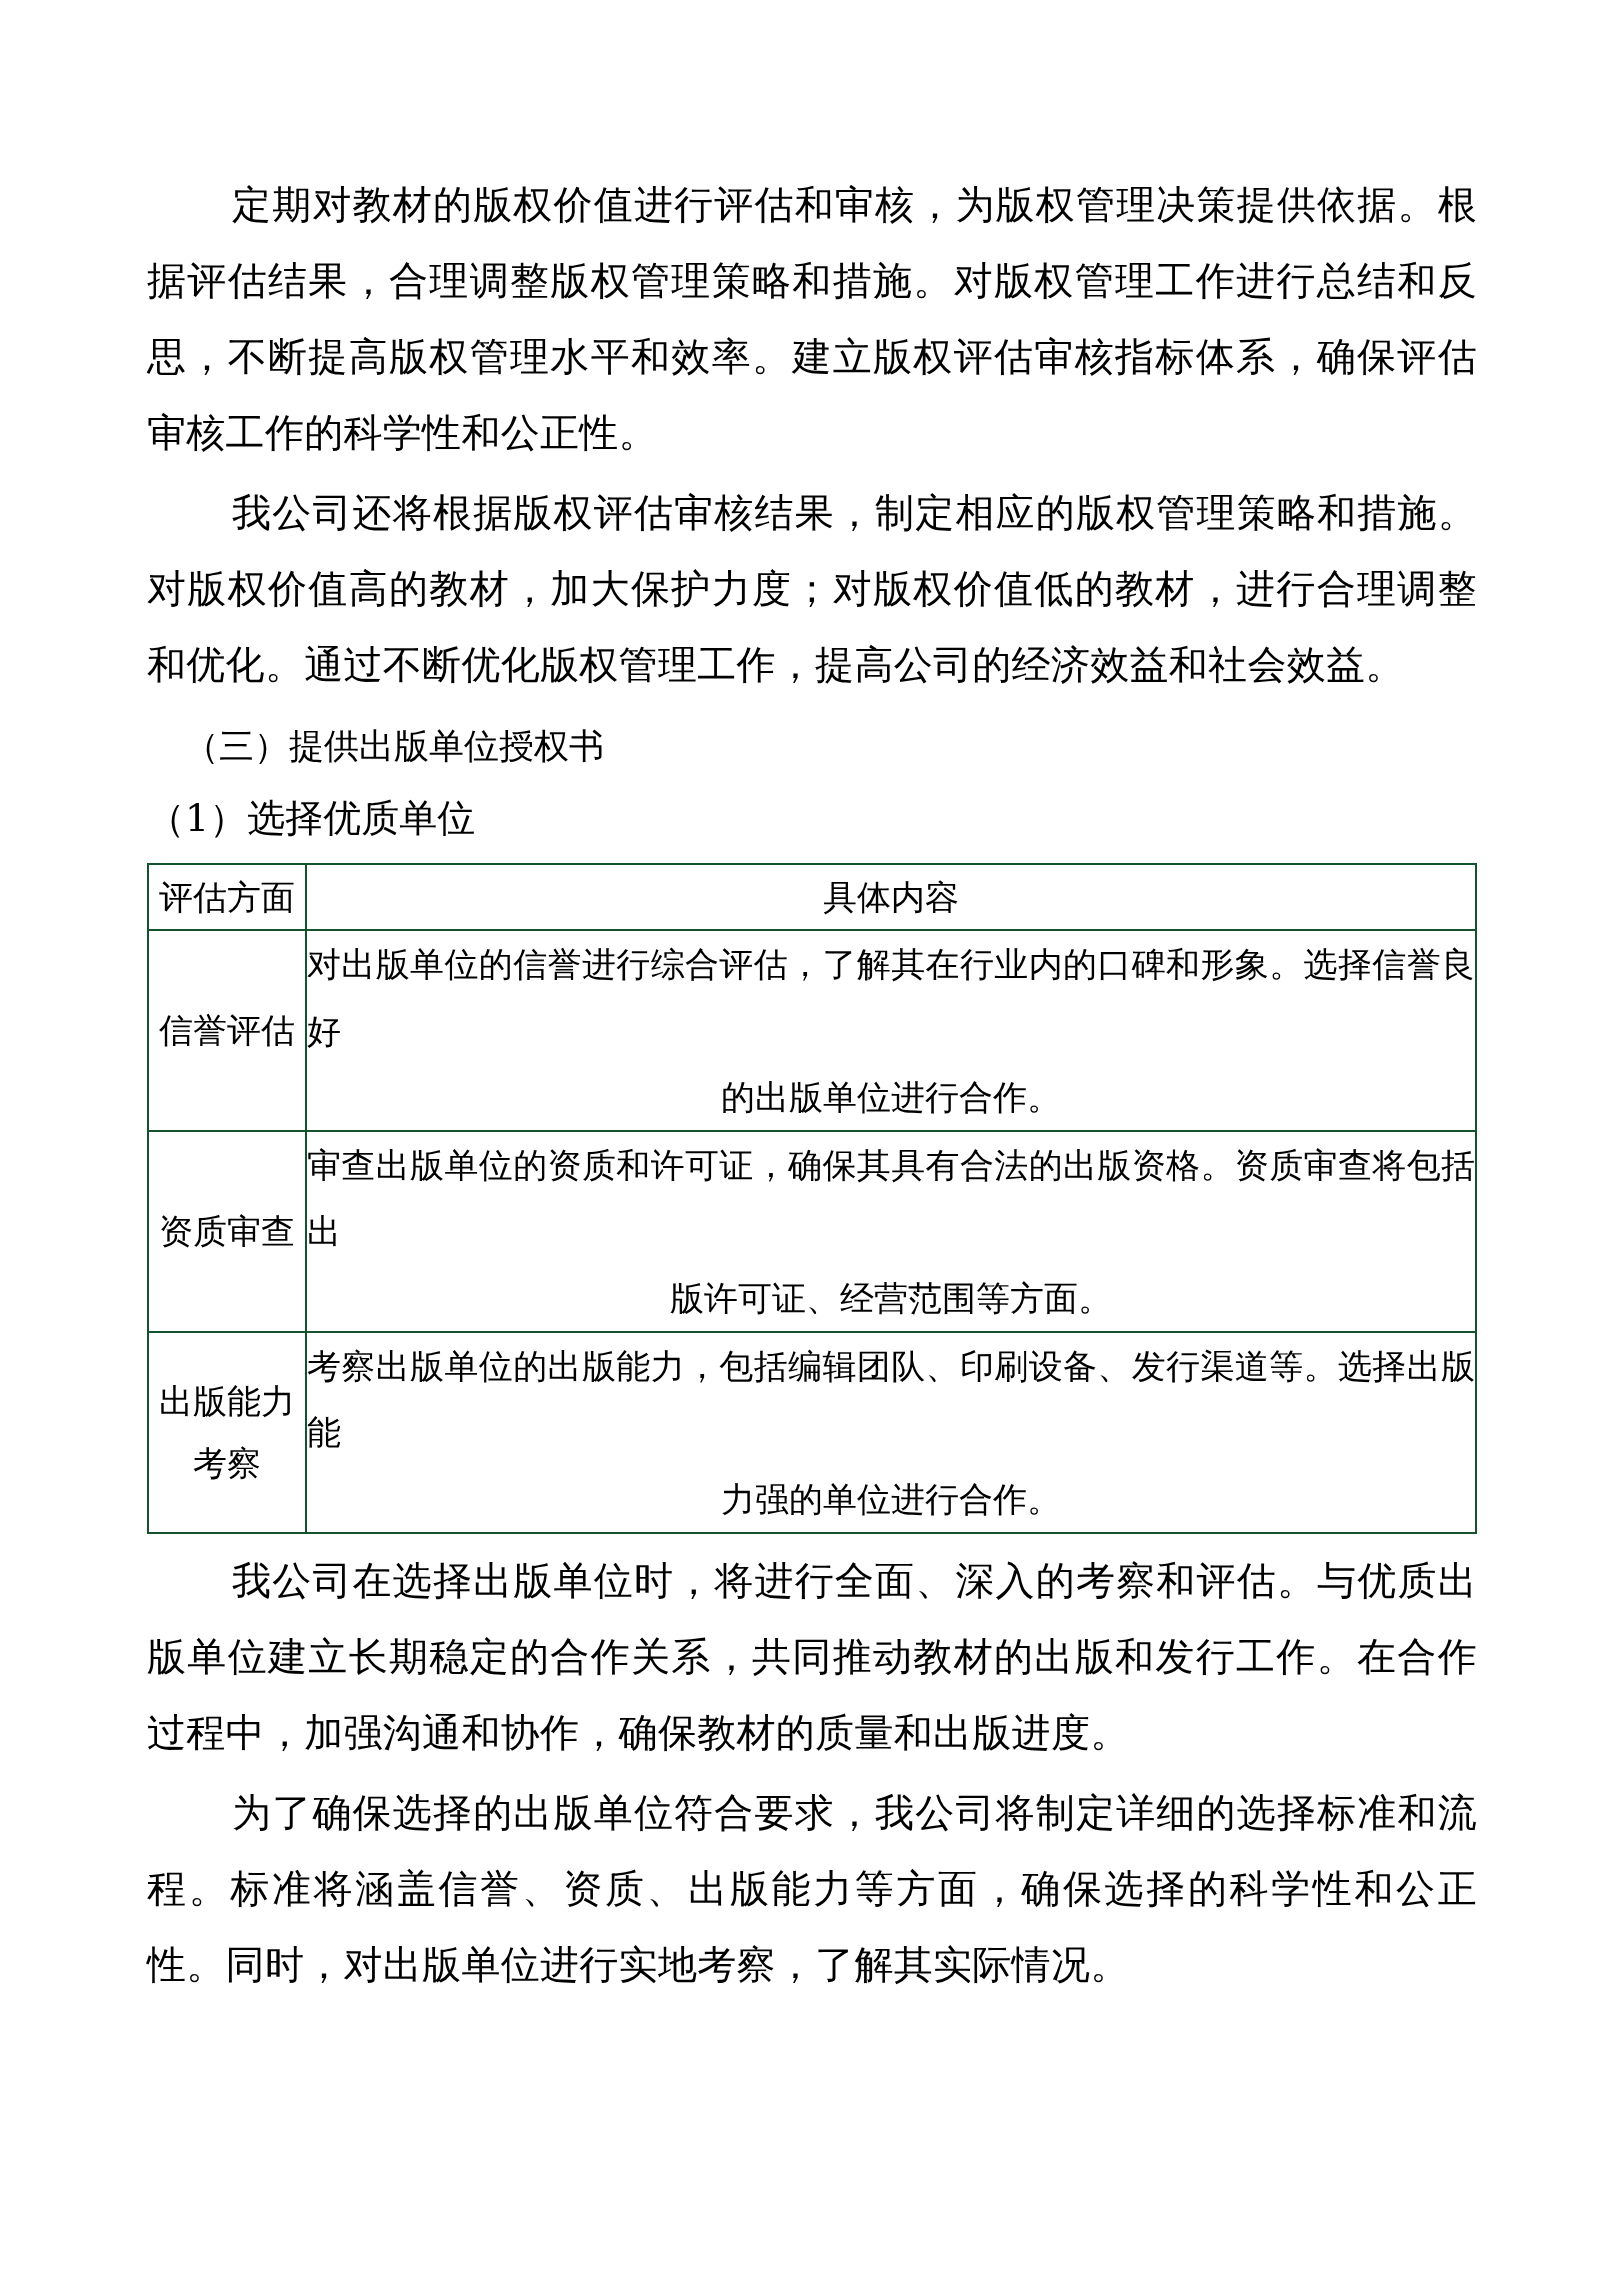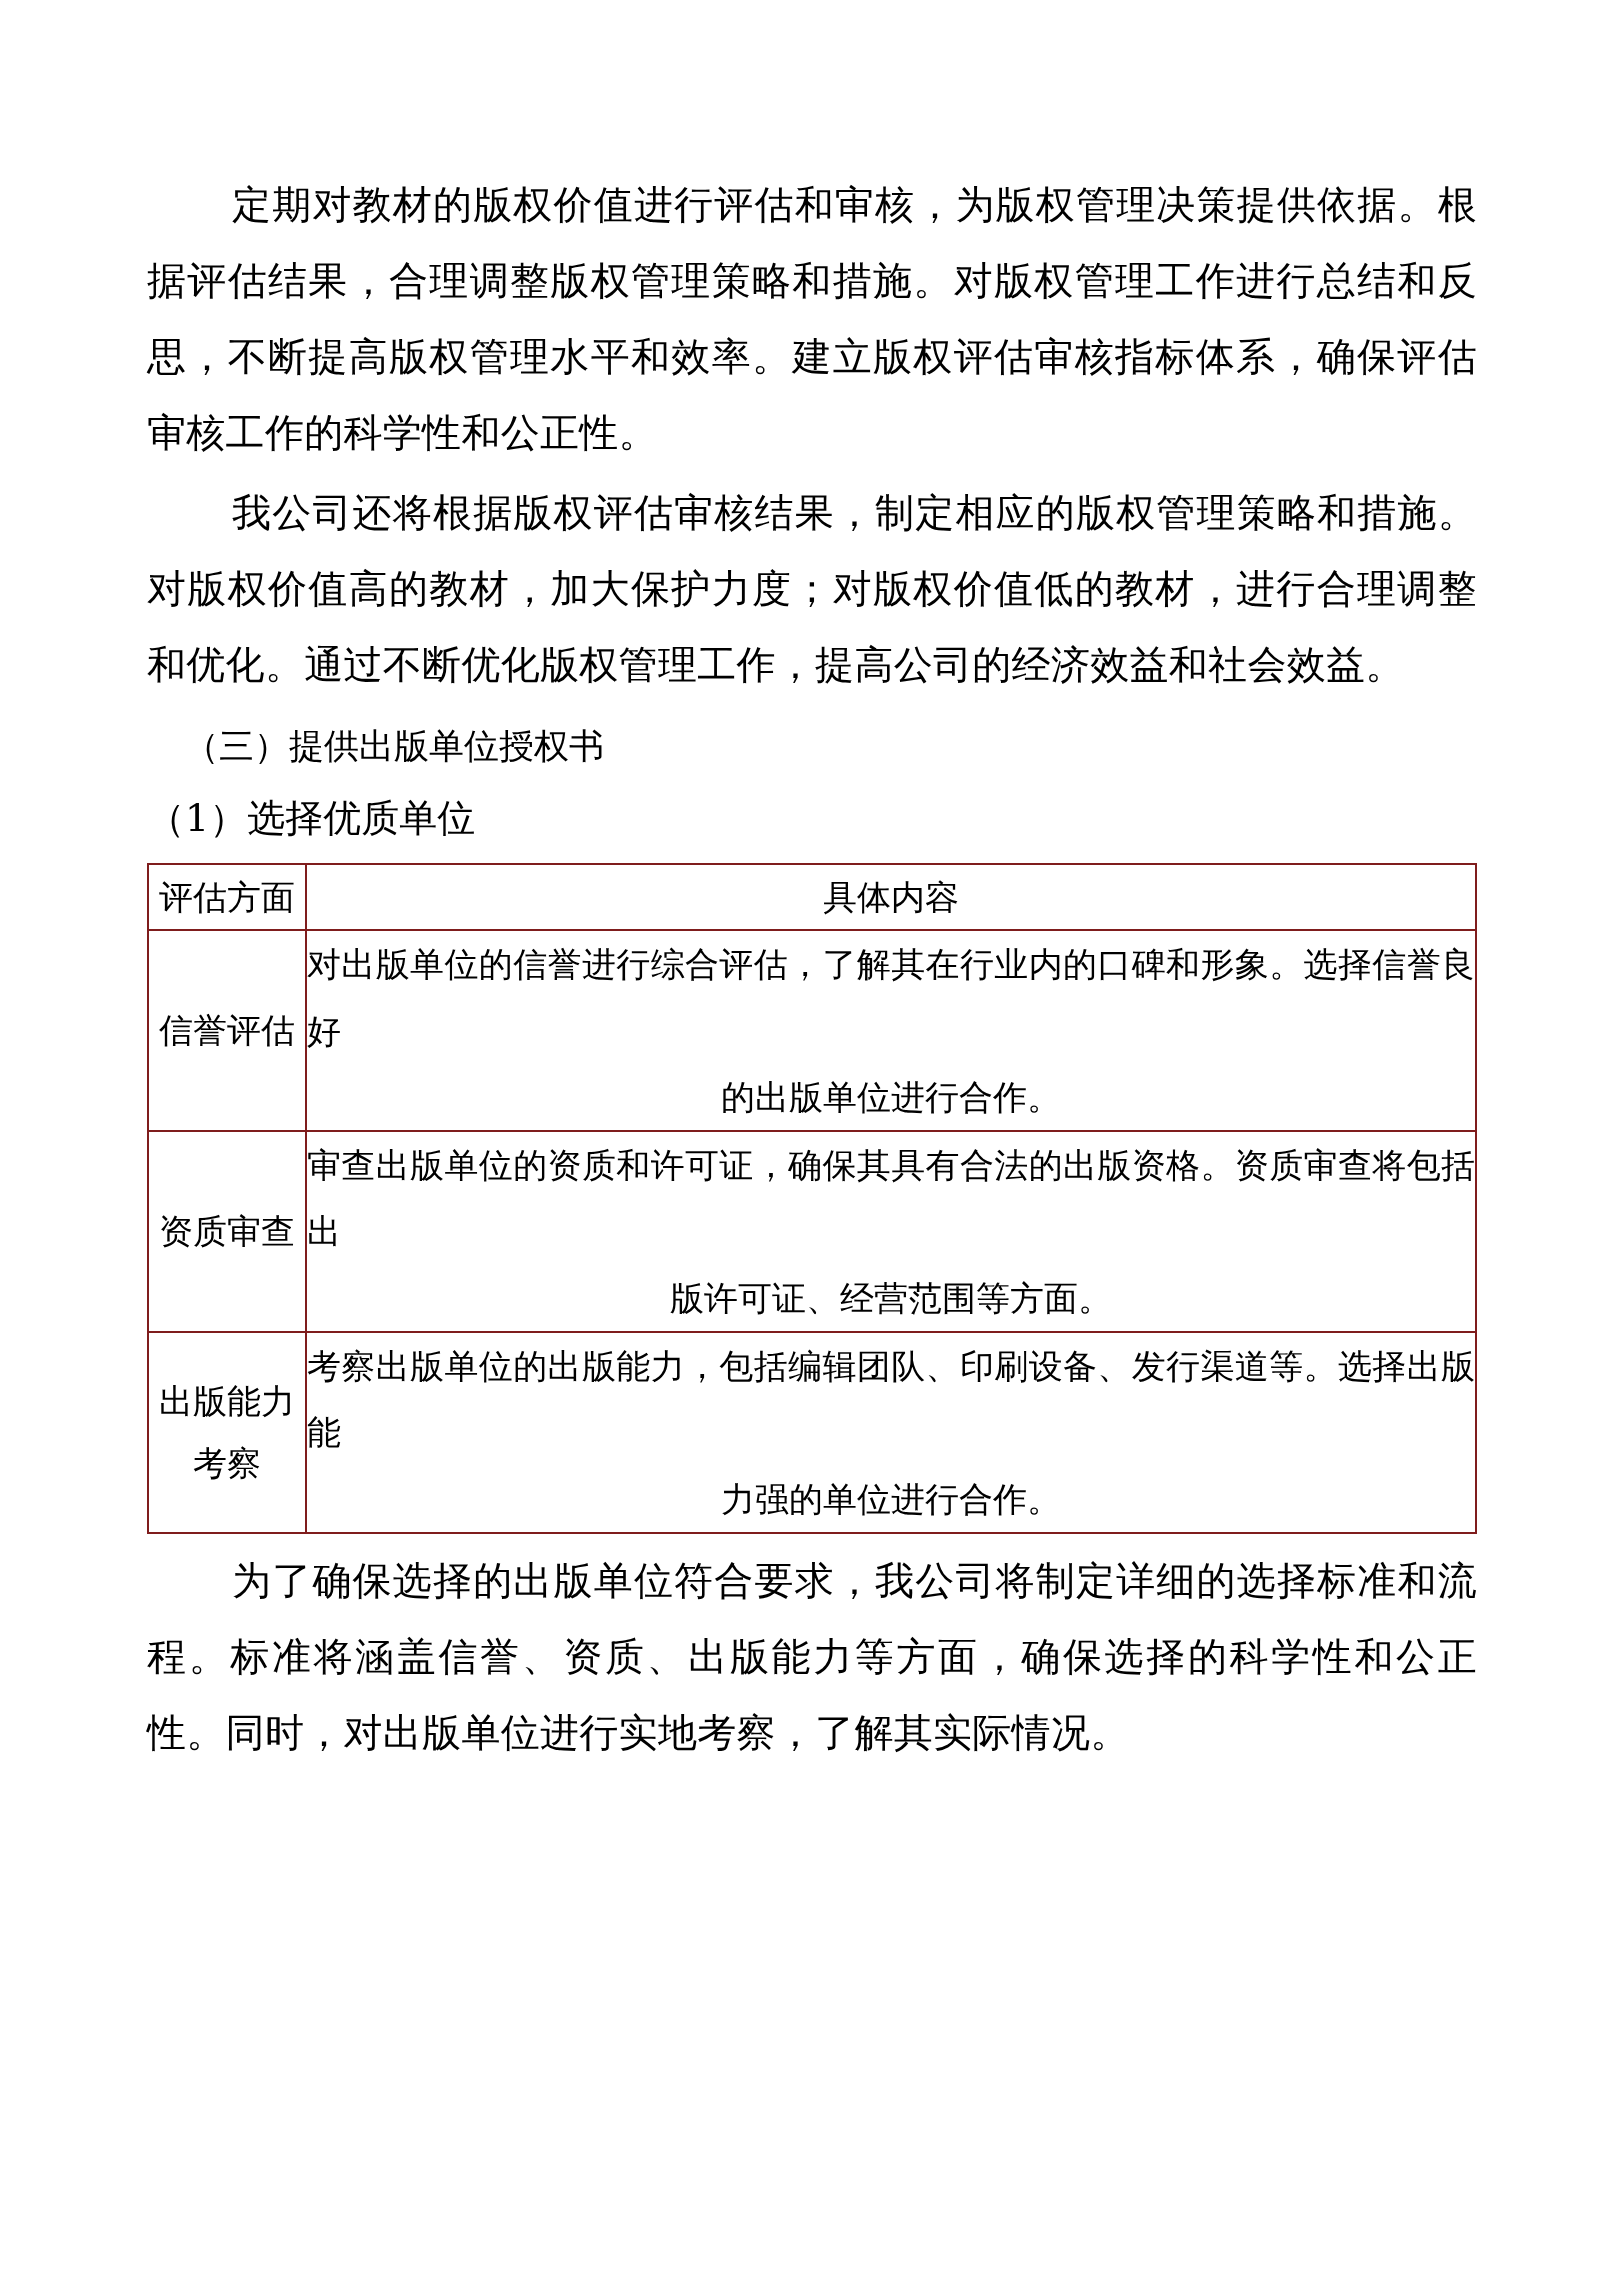--- a/index.html
+++ b/index.html
@@ -63,21 +63,21 @@
   .tbl-wrap {
     margin: 7.9px 0 9.2px 0;
   }
   table.doc-table {
     border-collapse: collapse;
     width: 1330px;
     table-layout: fixed;
   }
   table.doc-table td,
   table.doc-table th {
-    border: 2px solid #7f1d1d;
+    border: 2px solid #14532d;
     padding: 0;
     vertical-align: middle;
     font-weight: normal;
   }
   .col-aspect { width: 158px; }
   .col-detail { width: auto; }
 
   .cell-head-aspect {
     text-align: center;
     font-size: 34px;
@@ -162,18 +162,19 @@
             <td class="cell-aspect">出版能力考察</td>
             <td class="cell-detail">
               <span class="d-line1">考察出版单位的出版能力，包括编辑团队、印刷设备、发行渠道等。选择出版能</span>
               <span class="d-line2">力强的单位进行合作。</span>
             </td>
           </tr>
         </tbody>
       </table>
     </div>
 
+    <p class="para">我公司在选择出版单位时，将进行全面、深入的考察和评估。与优质出版单位建立长期稳定的合作关系，共同推动教材的出版和发行工作。在合作过程中，加强沟通和协作，确保教材的质量和出版进度。</p>
 
     <p class="para">为了确保选择的出版单位符合要求，我公司将制定详细的选择标准和流程。标准将涵盖信誉、资质、出版能力等方面，确保选择的科学性和公正性。同时，对出版单位进行实地考察，了解其实际情况。</p>
 
   </div>
 </div>
 
 
 </body></html>

